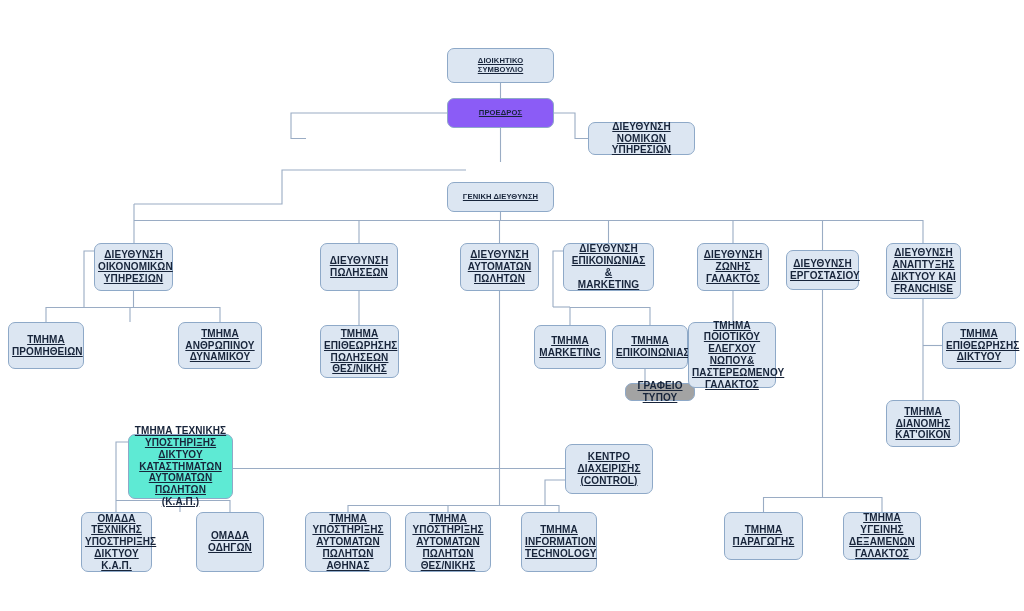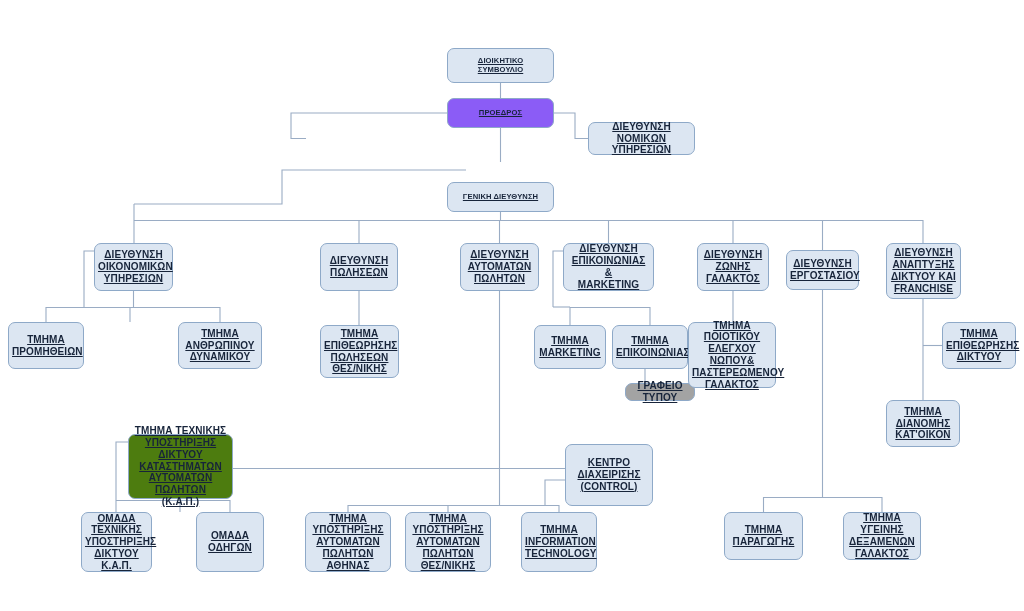--- a/index.html
+++ b/index.html
@@ -210,39 +210,39 @@
   <div class="node fs-7" style="left: 942px; top: 322px; width: 74px; height: 47px; background: rgb(220, 230, 242); border-color: rgb(142, 169, 200); color: rgb(23, 36, 58);">
     <span>ΤΜΗΜΑ
 ΕΠΙΘΕΩΡΗΣΗΣ
 ΔΙΚΤΥΟΥ</span>
   </div>
   <div class="node fs-7" style="left: 886px; top: 400px; width: 74px; height: 47px; background: rgb(220, 230, 242); border-color: rgb(142, 169, 200); color: rgb(23, 36, 58);">
     <span>ΤΜΗΜΑ
 ΔΙΑΝΟΜΗΣ
 ΚΑΤ'ΟΙΚΟΝ</span>
   </div>
-  <div class="node fs-7" style="left: 128px; top: 434px; width: 105px; height: 65px; background: #4d7c0f; border-color: rgb(142, 169, 200); color: rgb(23, 36, 58);">
+  <div class="node fs-7" style="left: 128px; top: 434px; width: 105px; height: 65px; background: #5eead4; border-color: rgb(142, 169, 200); color: rgb(23, 36, 58);">
     <span>ΤΜΗΜΑ ΤΕΧΝΙΚΗΣ
 ΥΠΟΣΤΗΡΙΞΗΣ ΔΙΚΤΥΟΥ
 ΚΑΤΑΣΤΗΜΑΤΩΝ
 ΑΥΤΟΜΑΤΩΝ ΠΩΛΗΤΩΝ
 (Κ.Α.Π.)</span>
   </div>
   <div class="node fs-7" style="left: 81px; top: 512px; width: 71px; height: 60px; background: rgb(220, 230, 242); border-color: rgb(142, 169, 200); color: rgb(23, 36, 58);">
     <span>ΟΜΑΔΑ
 ΤΕΧΝΙΚΗΣ
 ΥΠΟΣΤΗΡΙΞΗΣ
 ΔΙΚΤΥΟΥ
 Κ.Α.Π.</span>
   </div>
   <div class="node fs-7" style="left: 196px; top: 512px; width: 68px; height: 60px; background: rgb(220, 230, 242); border-color: rgb(142, 169, 200); color: rgb(23, 36, 58);">
     <span>ΟΜΑΔΑ
 ΟΔΗΓΩΝ</span>
   </div>
-  <div class="node fs-7" style="left: 565px; top: 444px; width: 88px; height: 62px; background: rgb(220, 230, 242); border-color: rgb(142, 169, 200); color: rgb(23, 36, 58);">
+  <div class="node fs-7" style="left: 565px; top: 444px; width: 88px; height: 50px; background: rgb(220, 230, 242); border-color: rgb(142, 169, 200); color: rgb(23, 36, 58);">
     <span>ΚΕΝΤΡΟ
 ΔΙΑΧΕΙΡΙΣΗΣ
 (CONTROL)</span>
   </div>
   <div class="node fs-7" style="left: 305px; top: 512px; width: 86px; height: 60px; background: rgb(220, 230, 242); border-color: rgb(142, 169, 200); color: rgb(23, 36, 58);">
     <span>ΤΜΗΜΑ
 ΥΠΟΣΤΗΡΙΞΗΣ
 ΑΥΤΟΜΑΤΩΝ
 ΠΩΛΗΤΩΝ
 ΑΘΗΝΑΣ</span>

